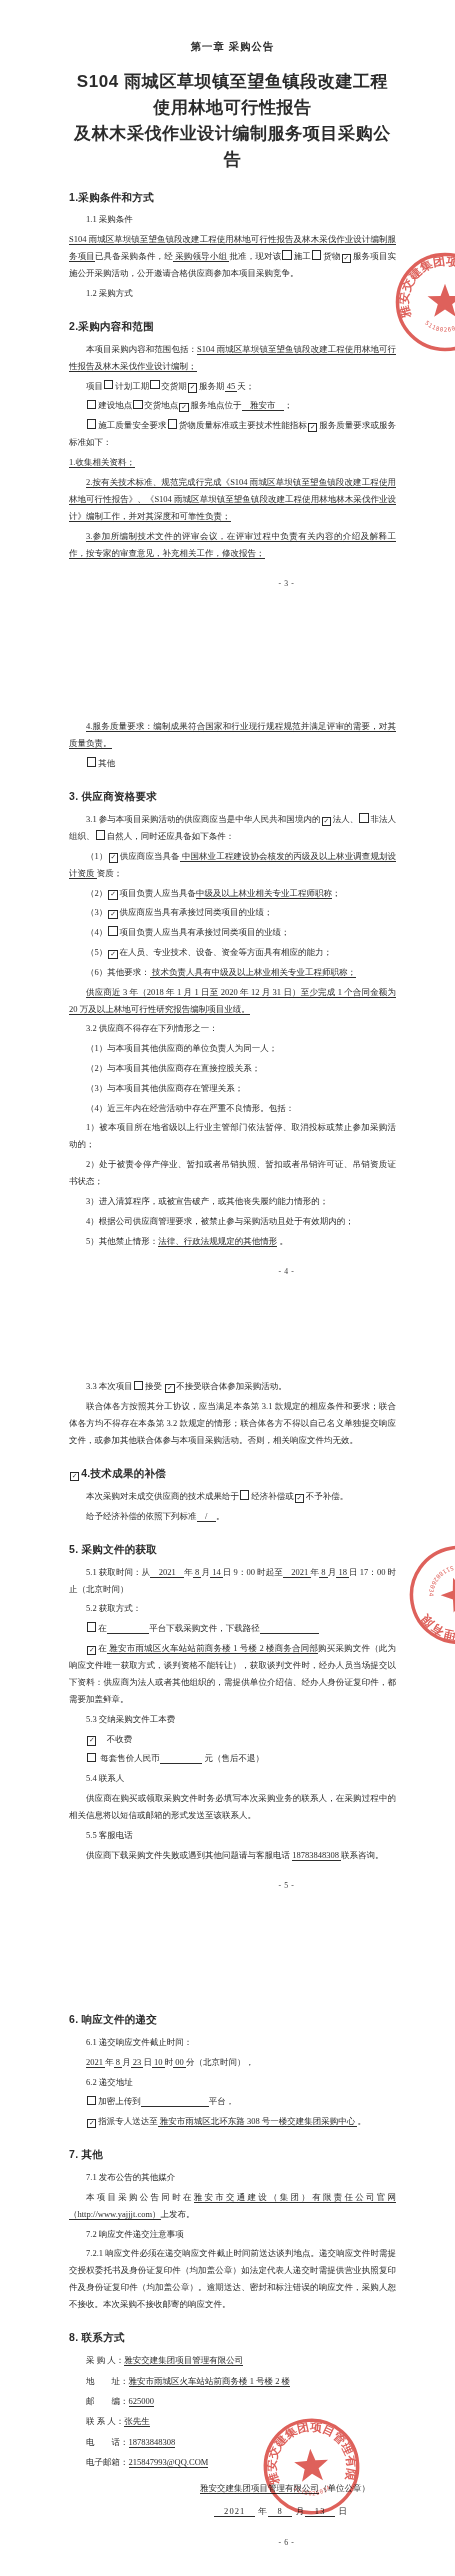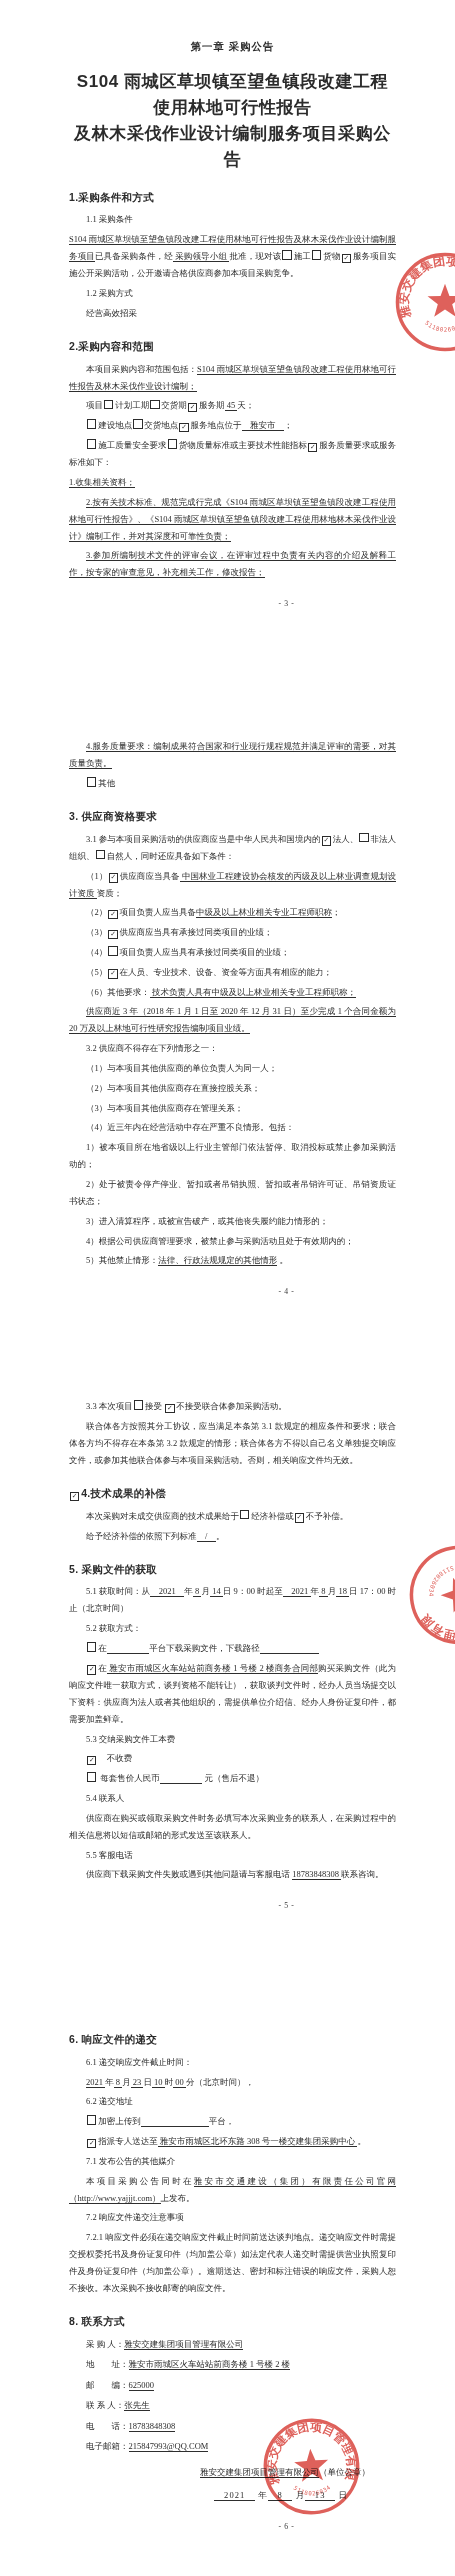--- a/index.html
+++ b/index.html
@@ -50,21 +50,20 @@
 <body>
 
 <div class="content" id="doc-content">
     <div class="chapter">第一章  采购公告</div>
     <div class="doc-title first">S104 雨城区草坝镇至望鱼镇段改建工程使用林地可行性报告</div>
     <div class="doc-title">及林木采伐作业设计编制服务项目采购公告</div>
     <div class="hd1">1.采购条件和方式</div>
     <p class="para ind">1.1  采购条件</p>
     <p class="para"><span class="u">S104 雨城区草坝镇至望鱼镇段改建工程使用林地可行性报告及林木采伐作业设计编制服务项目</span><span>已具备采购条件，经</span><span class="u">  采购领导小组  </span><span>批准，现对该</span><span class="cb"></span><span>施工</span><span class="cb"></span><span>货物</span><span class="cb on">✓</span><span>服务项目实施公开采购活动，公开邀请合格供应商参加本项目采购竞争。</span></p>
     <p class="para ind">1.2 采购方式</p>
-    <p class="para ind">经营高效招采</p>
     <div class="hd1">2.采购内容和范围</div>
     <p class="para ind"><span>本项目采购内容和范围包括：</span><span class="u">S104 雨城区草坝镇至望鱼镇段改建工程使用林地可行性报告及林木采伐作业设计编制；</span></p>
     <p class="para ind"><span>项目</span><span class="cb"></span><span>计划工期</span><span class="cb"></span><span>交货期</span><span class="cb on">✓</span><span>服务期</span><span class="u"> 45 </span><span>天；</span></p>
     <p class="para ind"><span class="cb"></span><span>建设地点</span><span class="cb"></span><span>交货地点</span><span class="cb on">✓</span><span>服务地点位于</span><span class="u">　雅安市　</span><span>；</span></p>
     <p class="para ind"><span class="cb"></span><span>施工质量安全要求</span><span class="cb"></span><span>货物质量标准或主要技术性能指标</span><span class="cb on">✓</span><span>服务质量要求或服务标准如下：</span></p>
     <p class="para"><span class="u">1.收集相关资料；</span></p>
     <p class="para ind"><span class="u">2.按有关技术标准、规范完成行完成《S104 雨城区草坝镇至望鱼镇段改建工程使用林地可行性报告》、《S104 雨城区草坝镇至望鱼镇段改建工程使用林地林木采伐作业设计》编制工作，并对其深度和可靠性负责；</span></p>
     <p class="para ind"><span class="u">3.参加所编制技术文件的评审会议，在评审过程中负责有关内容的介绍及解释工作，按专家的审查意见，补充相关工作，修改报告；</span></p>
     <div class="pagenum">- 3 -</div>
     <div class="gap" style="height: 125px;"></div>
@@ -109,20 +108,21 @@
     <p class="para ind">5.5 客服电话</p>
     <p class="para ind"><span>供应商下载采购文件失败或遇到其他问题请与客服电话 </span><span class="u">18783848308 </span><span>联系咨询。</span></p>
     <div class="pagenum">- 5 -</div>
     <div class="gap" style="height: 100px;"></div>
     <div class="hd1">6. 响应文件的递交</div>
     <p class="para ind">6.1 递交响应文件截止时间：</p>
     <p class="para ind"><span class="u"> 2021 </span><span>年</span><span class="u"> 8 </span><span>月</span><span class="u"> 23 </span><span>日</span><span class="u"> 10 </span><span>时</span><span class="u"> 00 </span><span>分（北京时间），</span></p>
     <p class="para ind">6.2 递交地址</p>
     <p class="para ind"><span class="cb"></span><span>加密上传到</span><span class="u">　　　　　　　　</span><span>平台，</span></p>
     <p class="para ind"><span class="cb on">✓</span><span>指派专人送达至</span><span class="u"> 雅安市雨城区北环东路 308 号一楼交建集团采购中心 </span><span>。</span></p>
+    <div class="hd1">7. 其他</div>
     <p class="para ind">7.1 发布公告的其他媒介</p>
     <p class="para ind"><span>本项目采购公告同时在</span><span class="u">雅安市交通建设（集团）有限责任公司官网（http://www.yajjjt.com）</span><span>上发布。</span></p>
     <p class="para ind">7.2 响应文件递交注意事项</p>
     <p class="para ind">7.2.1 响应文件必须在递交响应文件截止时间前送达谈判地点。递交响应文件时需提交授权委托书及身份证复印件（均加盖公章）如法定代表人递交时需提供营业执照复印件及身份证复印件（均加盖公章）。逾期送达、密封和标注错误的响应文件，采购人恕不接收。本次采购不接收邮寄的响应文件。</p>
     <div class="hd1">8. 联系方式</div>
     <p class="para contact"><span>采 购 人：</span><span class="u">雅安交建集团项目管理有限公司</span></p>
     <p class="para contact"><span>地　　址：</span><span class="u">雅安市雨城区火车站站前商务楼 1 号楼 2 楼</span></p>
     <p class="para contact"><span>邮　　编：</span><span class="u">625000</span></p>
     <p class="para contact"><span>联 系 人：</span><span class="u">张先生</span></p>
     <p class="para contact"><span>电　　话：</span><span class="u">18783848308</span></p>

